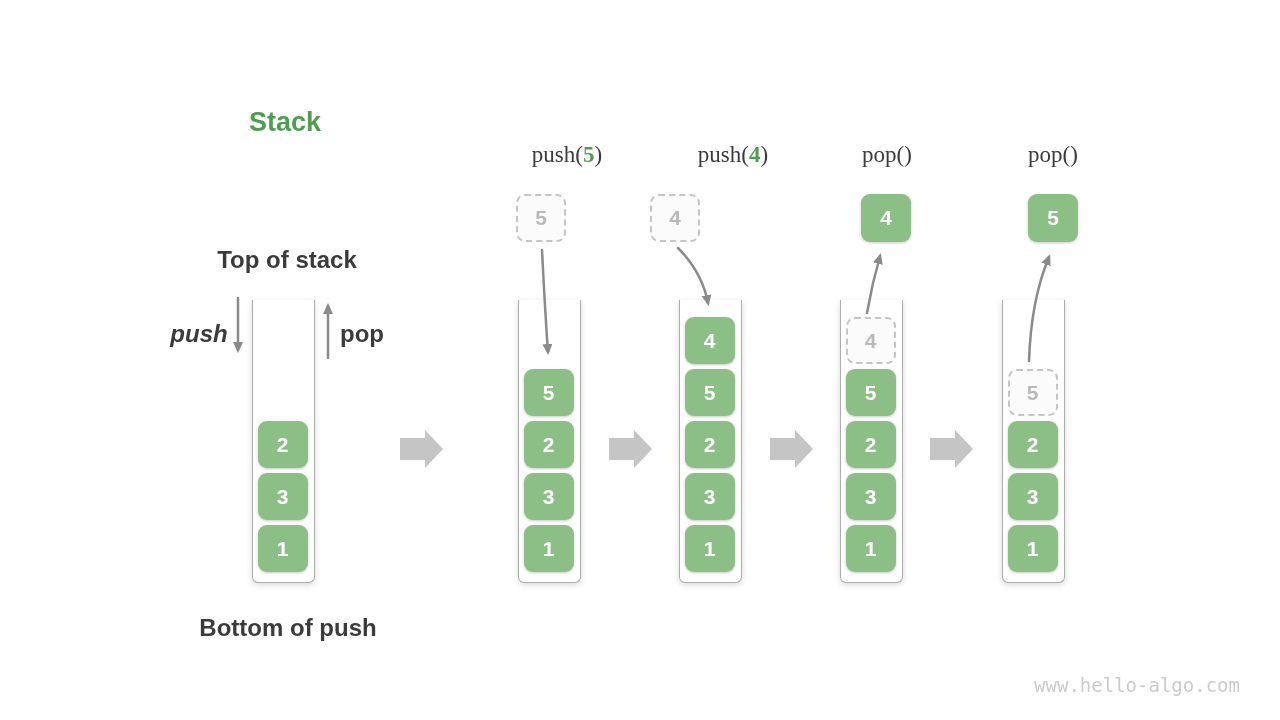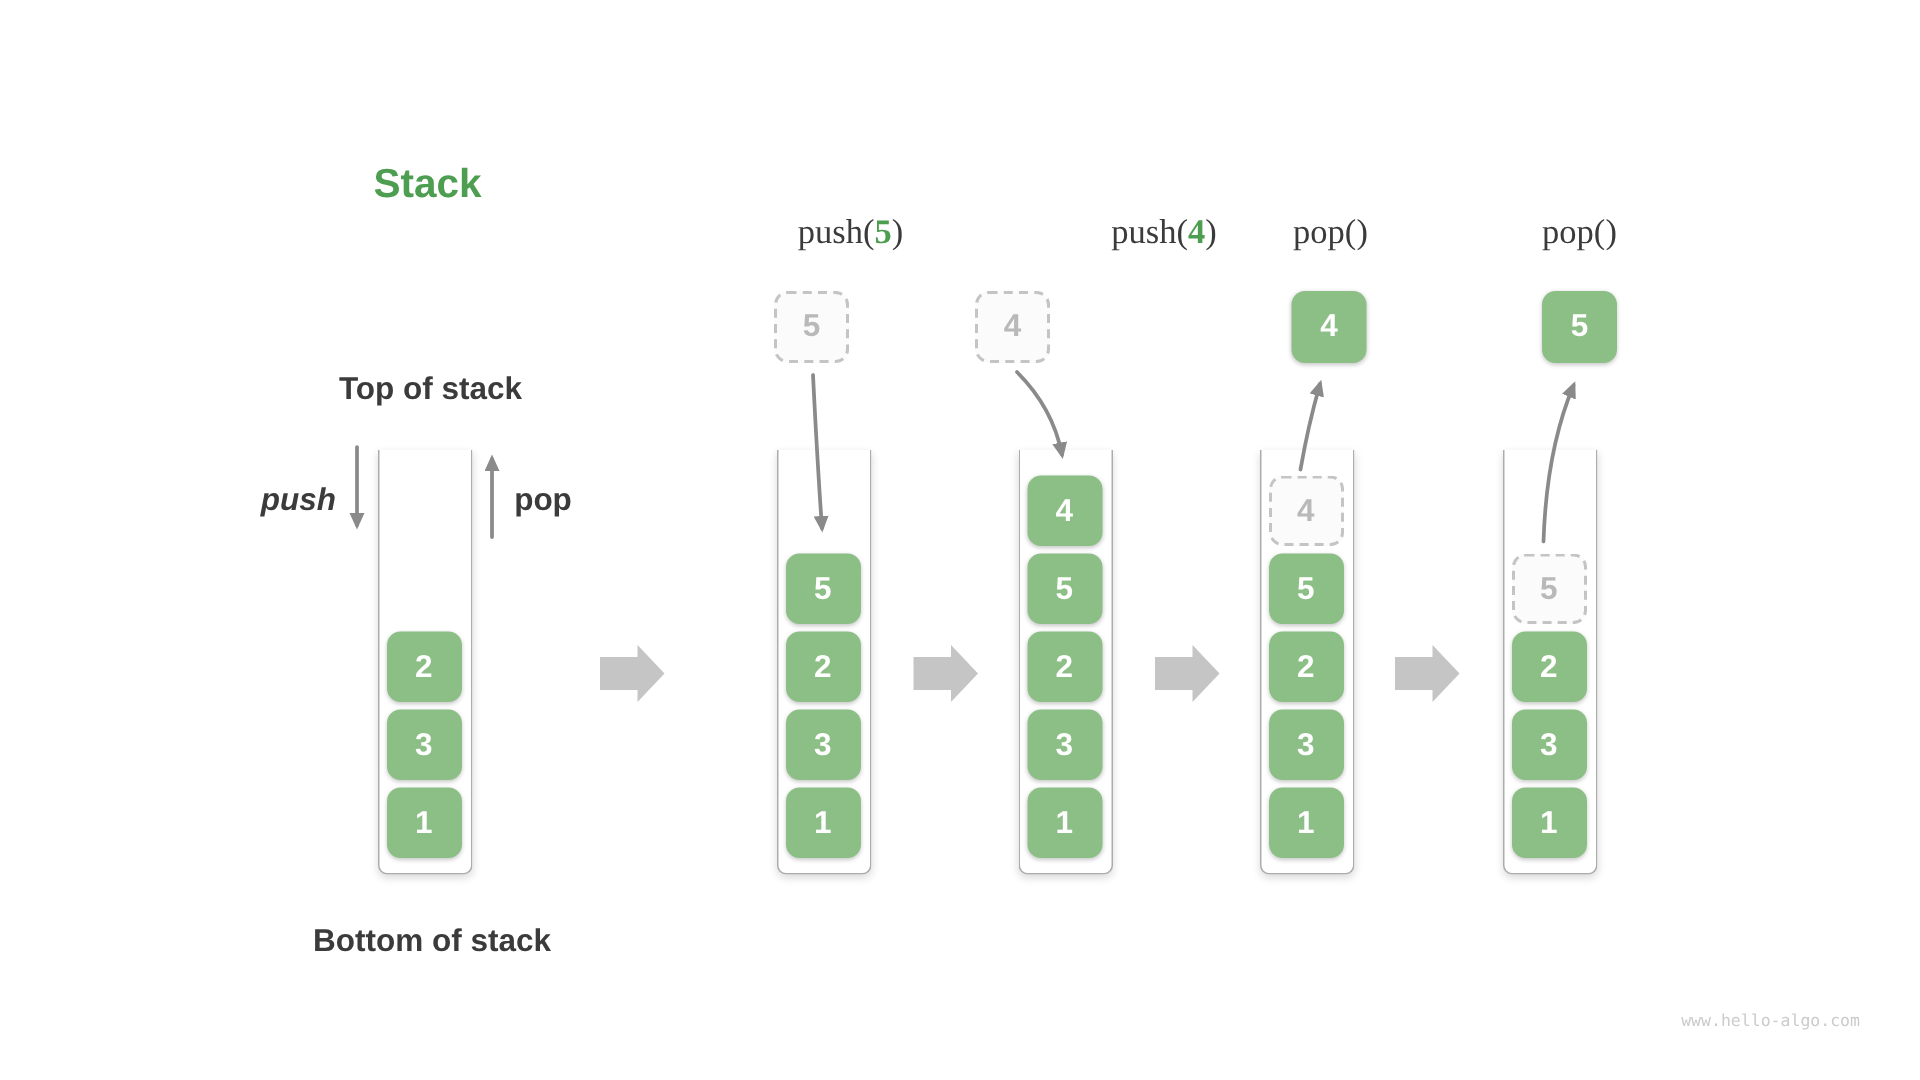--- a/index.html
+++ b/index.html
@@ -7,21 +7,21 @@
     position:relative; width:1280px; height:720px; overflow:hidden;
     background:#ffffff; font-family:"Liberation Sans", sans-serif;
   }
   .title {
     position:absolute; top:107px; left:285px; transform:translateX(-50%);
     font-size:27px; font-weight:bold; color:var(--c-accent_green);
     white-space:nowrap;
   }
   .lbl {
     position:absolute; transform:translate(-50%,-50%);
-    font-size:21px; font-weight:bold; color:var(--c-text_dark); white-space:nowrap;
+    font-size:24px; font-weight:bold; color:var(--c-text_dark); white-space:nowrap;
   }
   .lbl.top    { left:287px; top:260px; }
   .lbl.bottom { left:288px; top:628px; }
   .lbl.push   { left:199px; top:334px;font-style:italic; }
   .lbl.pop    { left:362px; top:334px; }
   .op-label {
     position:absolute; top:142px; transform:translateX(-50%);
     font-family:Liberation Serif, serif; font-size:23px;
     color:var(--c-text_dark); white-space:nowrap;
   }
@@ -45,39 +45,39 @@
   .cell.dashed {
     background:var(--c-dashed_bg); color:var(--c-dashed_text);
     border:2px dashed var(--c-dashed_border);
   }
   .cell.float { left:auto; top:194px; width:50px; height:48px; }
   #arrows { position:absolute; left:0; top:0; pointer-events:none; }
   #arrows .thin { fill:none; stroke:var(--c-arrow); stroke-width:2.5; stroke-linecap:round; }
   #arrows .block { fill:var(--c-block_arrow); stroke:none; }
   .watermark {
     position:absolute; top:674px; right:40px;
-    font-family:"DejaVu Sans Mono", monospace; font-size:11px;
+    font-family:"DejaVu Sans Mono", monospace; font-size:19px;
     color:var(--c-watermark); white-space:nowrap;
   }
 </style>
 </head>
 <body>
 
 <div id="canvas">
 
   <div class="title">Stack</div>
 
   <div class="lbl top">Top of stack</div>
-  <div class="lbl bottom">Bottom of stack</div>
+  <div class="lbl bottom">Bottom of push</div>
   <div class="lbl push">push</div>
   <div class="lbl pop">pop</div>
 
   <div id="op-row">
       <div class="op-label" style="left: 567px;"><span>push(</span><span class="op-arg">5</span><span>)</span></div>
-      <div class="op-label" style="left: 733px; margin-left: 43px;"><span>push(</span><span class="op-arg">4</span><span>)</span></div>
+      <div class="op-label" style="left: 733px;"><span>push(</span><span class="op-arg">4</span><span>)</span></div>
       <div class="op-label" style="left: 887px;"><span>pop(</span><span class="op-arg"></span><span>)</span></div>
       <div class="op-label" style="left: 1053px;"><span>pop(</span><span class="op-arg"></span><span>)</span></div>
     </div>
   <div id="stack-area">
       <div class="container" style="left: 251.5px; top: 300px;">
         <div class="cell solid" style="top: 121px;">2</div>
         <div class="cell solid" style="top: 173px;">3</div>
         <div class="cell solid" style="top: 225px;">1</div>
       </div>
       <div class="container" style="left: 517.5px; top: 300px;">

